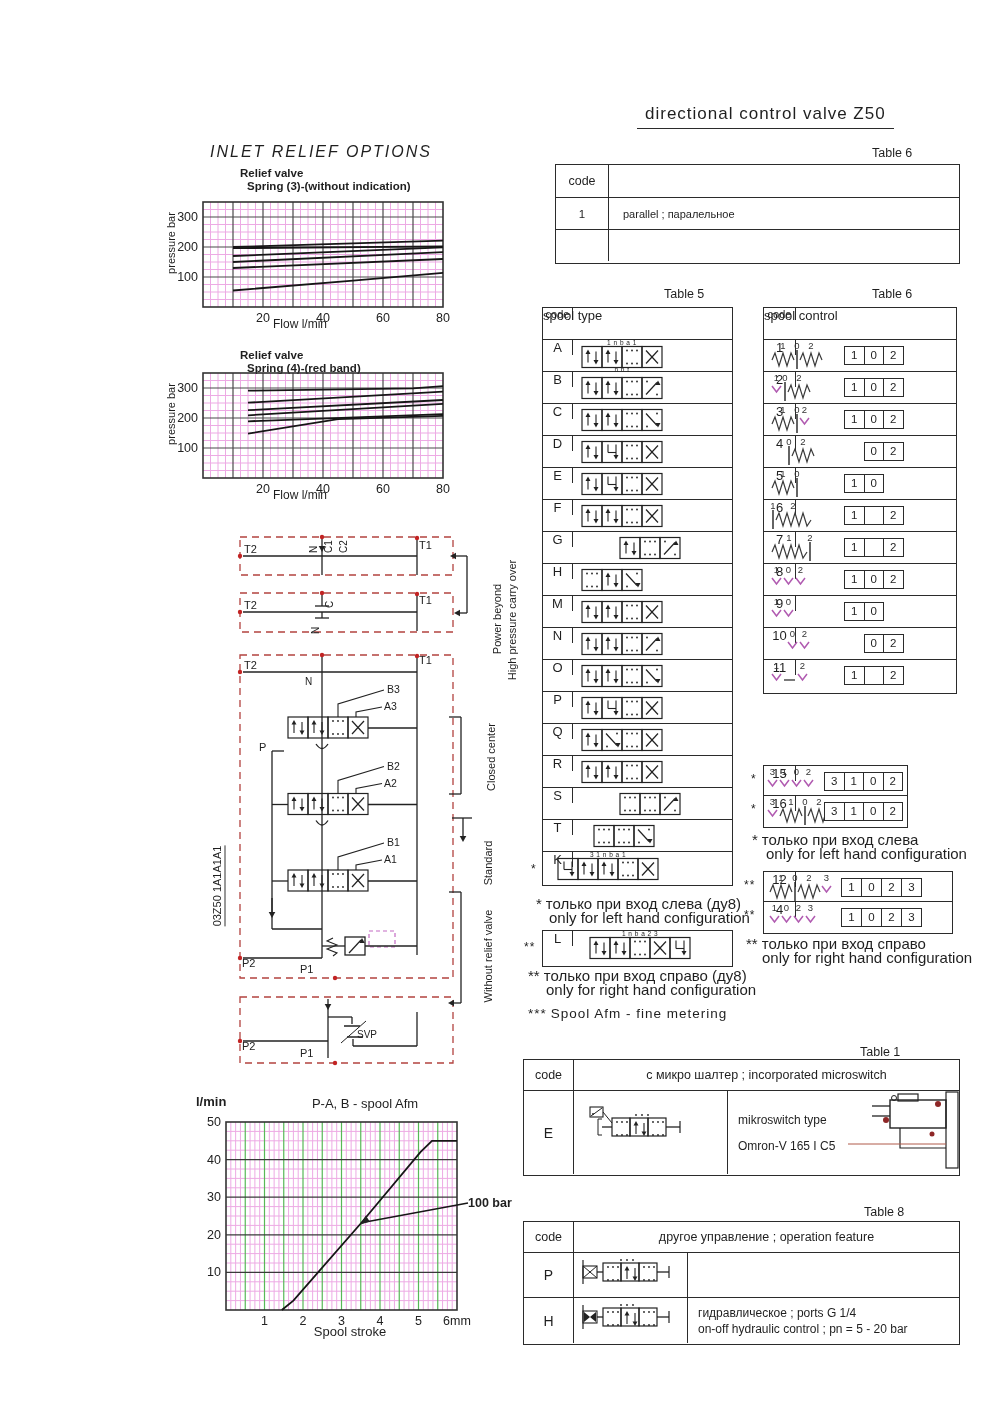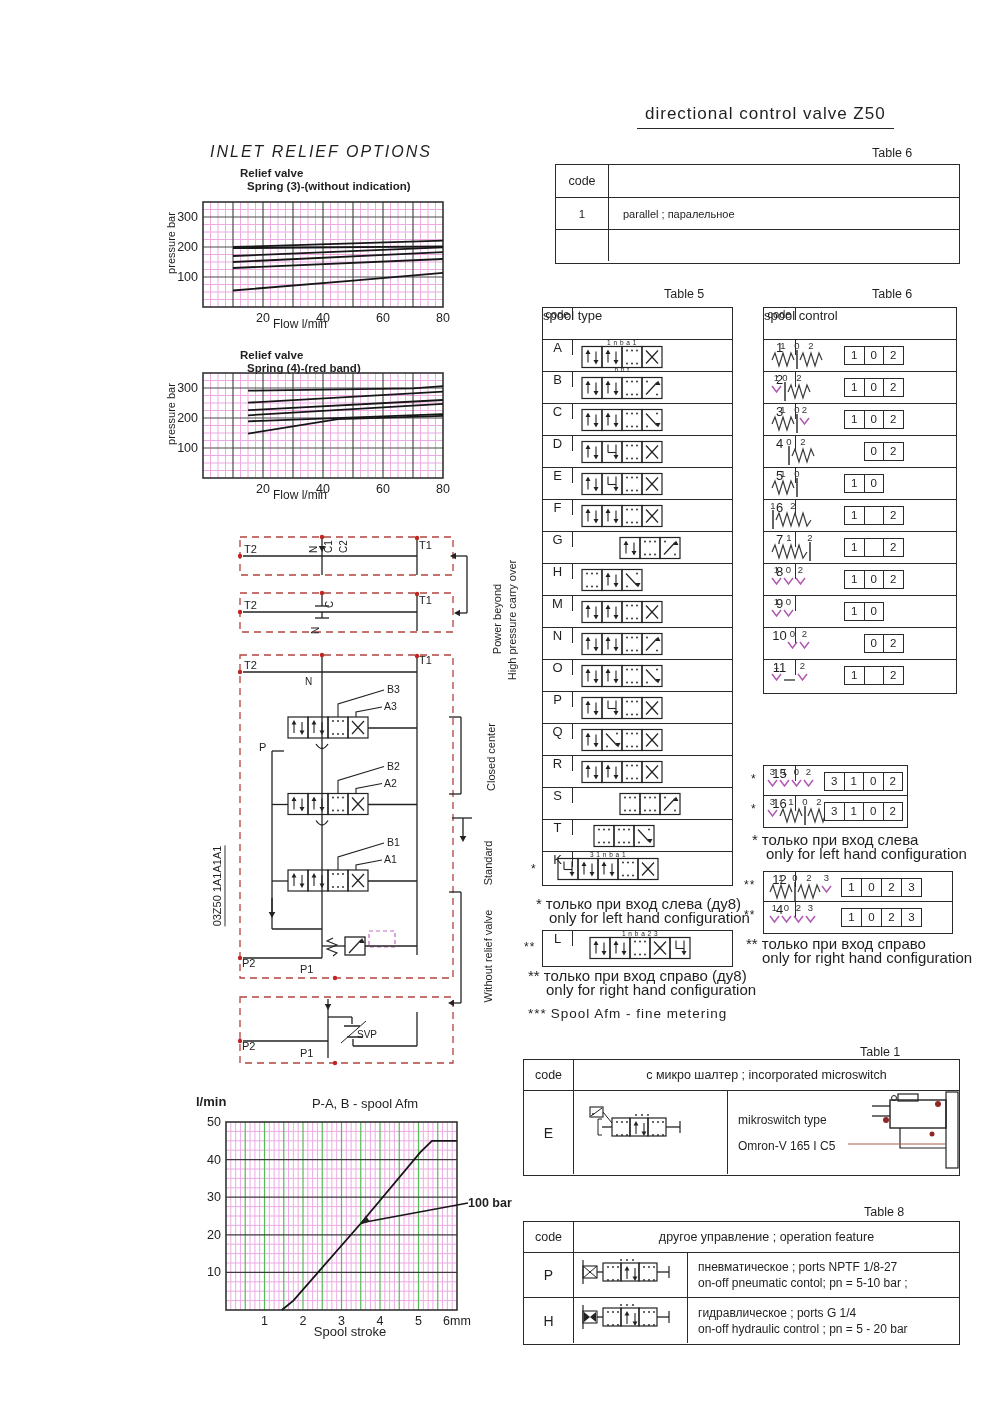--- a/index.html
+++ b/index.html
@@ -477,24 +477,20 @@
               <circle cx="70" cy="26" r="0.9" fill="#222"></circle>
               <circle cx="75" cy="13" r="0.9" fill="#222"></circle>
               <circle cx="75" cy="26" r="0.9" fill="#222"></circle>
               <line x1="78" y1="18" x2="90" y2="18" stroke="#222" stroke-width="1.3"></line>
               <line x1="90" y1="12" x2="90" y2="24" stroke="#222" stroke-width="1.2"></line>
               <circle cx="42" cy="6" r="0.9" fill="#222"></circle>
               <circle cx="48" cy="6" r="0.9" fill="#222"></circle>
               <circle cx="54" cy="6" r="0.9" fill="#222"></circle>
             </svg></span>
         </div>
-      <div class="tc end col">
-        <div>пневматическое ; ports NPTF 1/8-27</div>
-        <div>on-off pneumatic contol;  pn = 5-10 bar ;</div>
-      </div>
     </div>
     <div class="tr last" style="height:45px">
       <div class="tc" style="width:50px;font-size:14px">H</div>
       <div class="tc" style="width:114px">
           <span id="t8symH"><svg width="104" height="40">
               <line x1="4" y1="6" x2="4" y2="30" stroke="#222" stroke-width="1.2"></line>
               <rect x="4" y="12" width="14" height="12" fill="none" stroke="#222" stroke-width="1.1"></rect>
               <polygon points="5,13 11,18 5,23" fill="#222"></polygon>
               <polygon points="17,13 11,18 17,23" fill="#222"></polygon>
               <line x1="18" y1="18" x2="24" y2="18" stroke="#222" stroke-width="1.3"></line>

